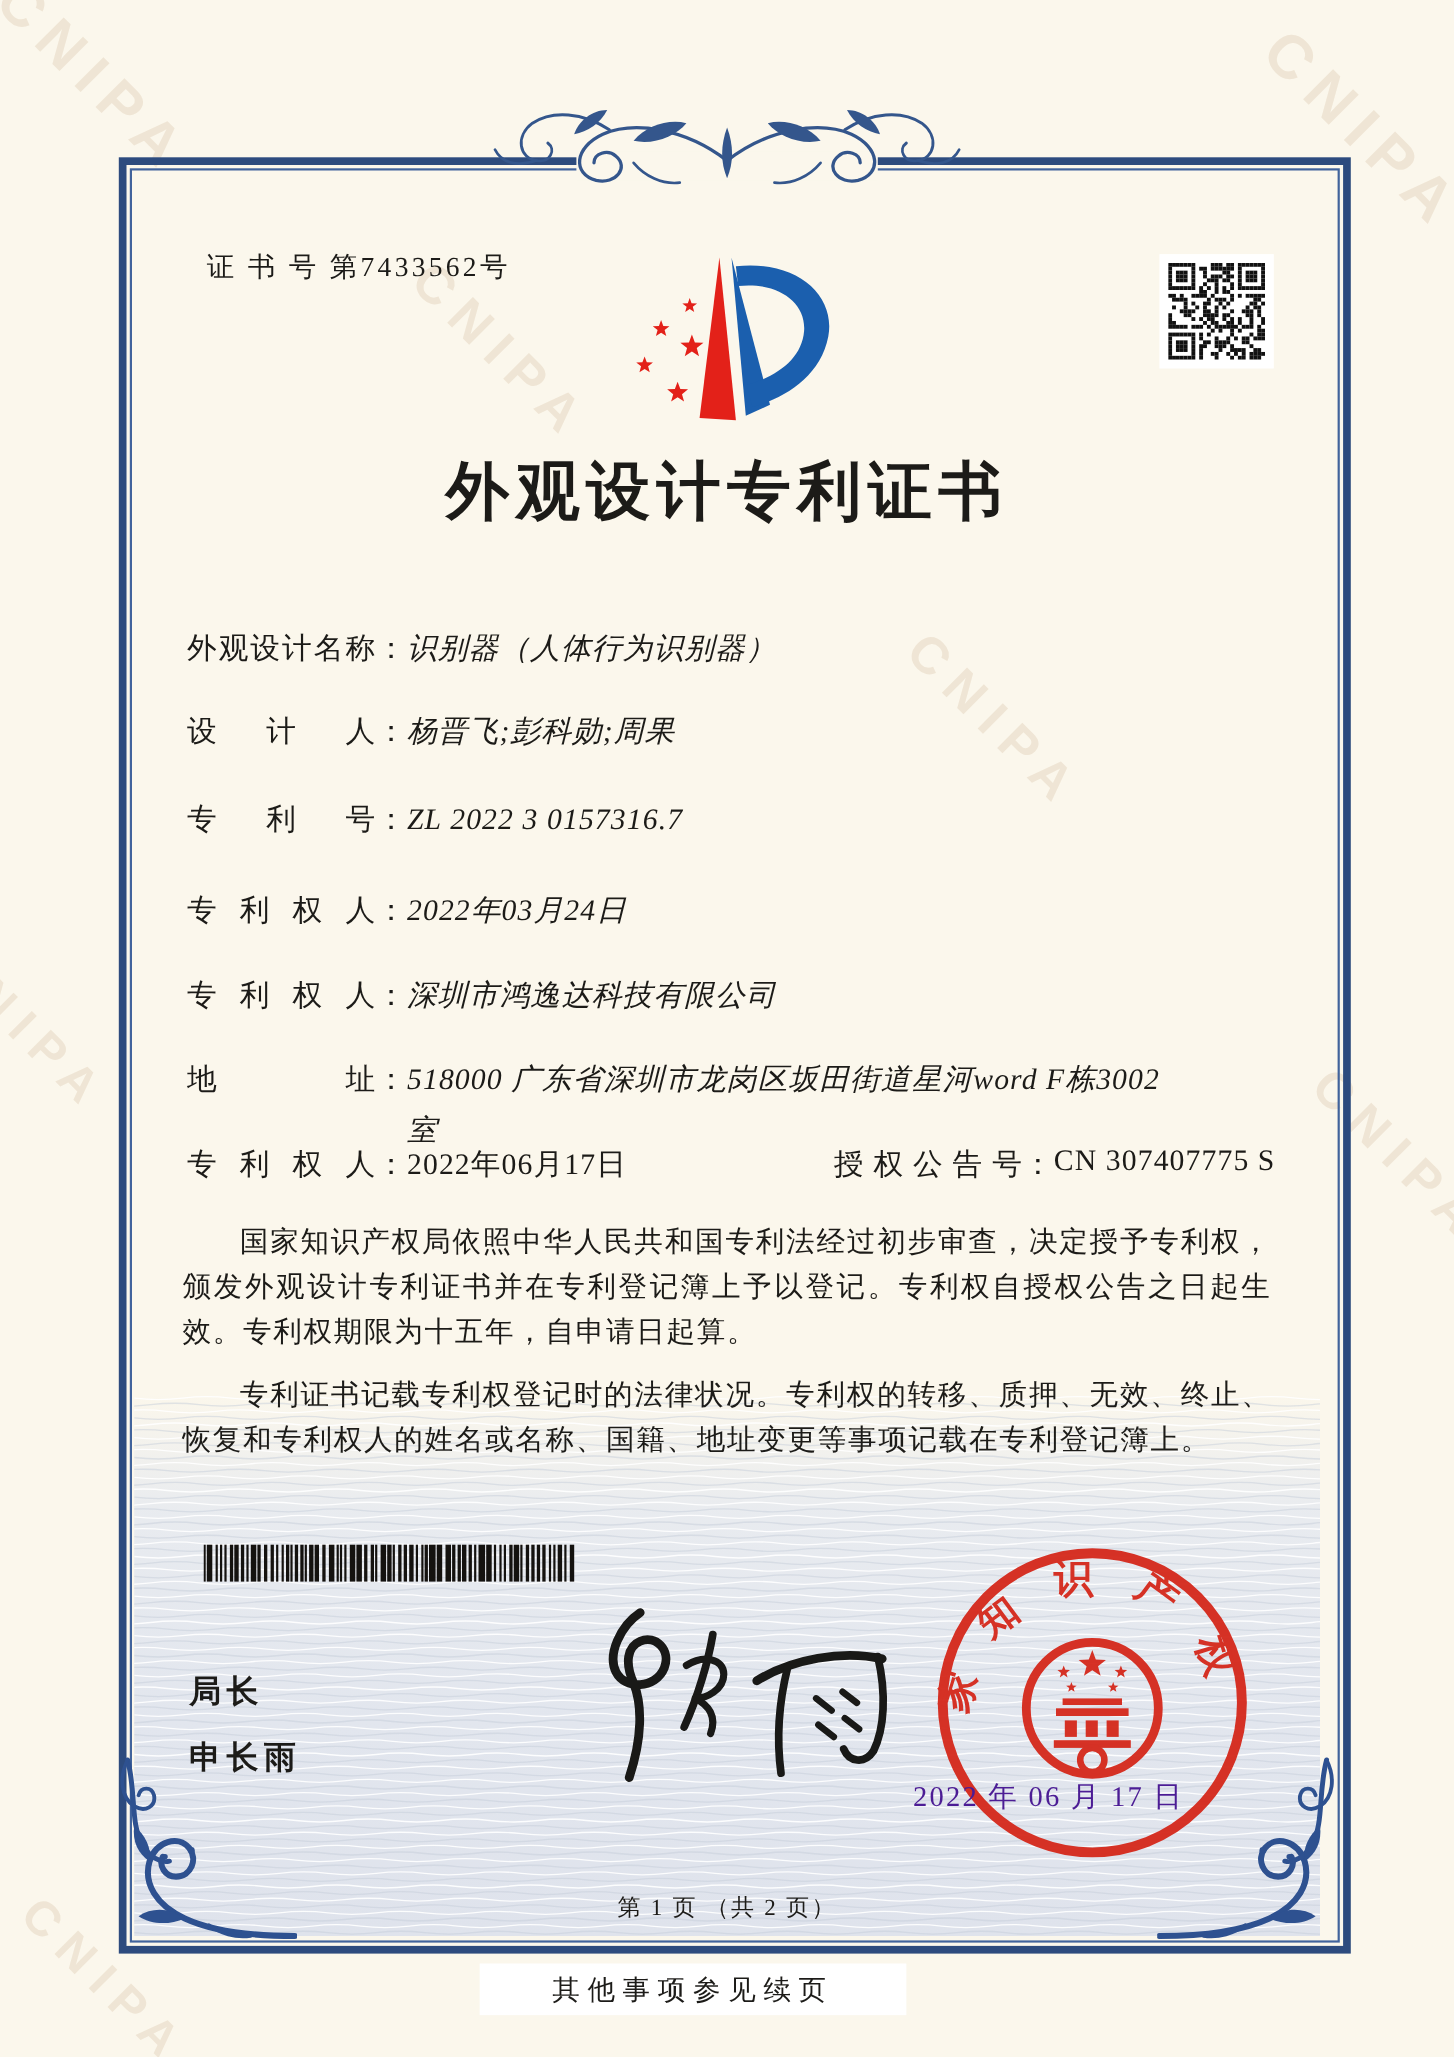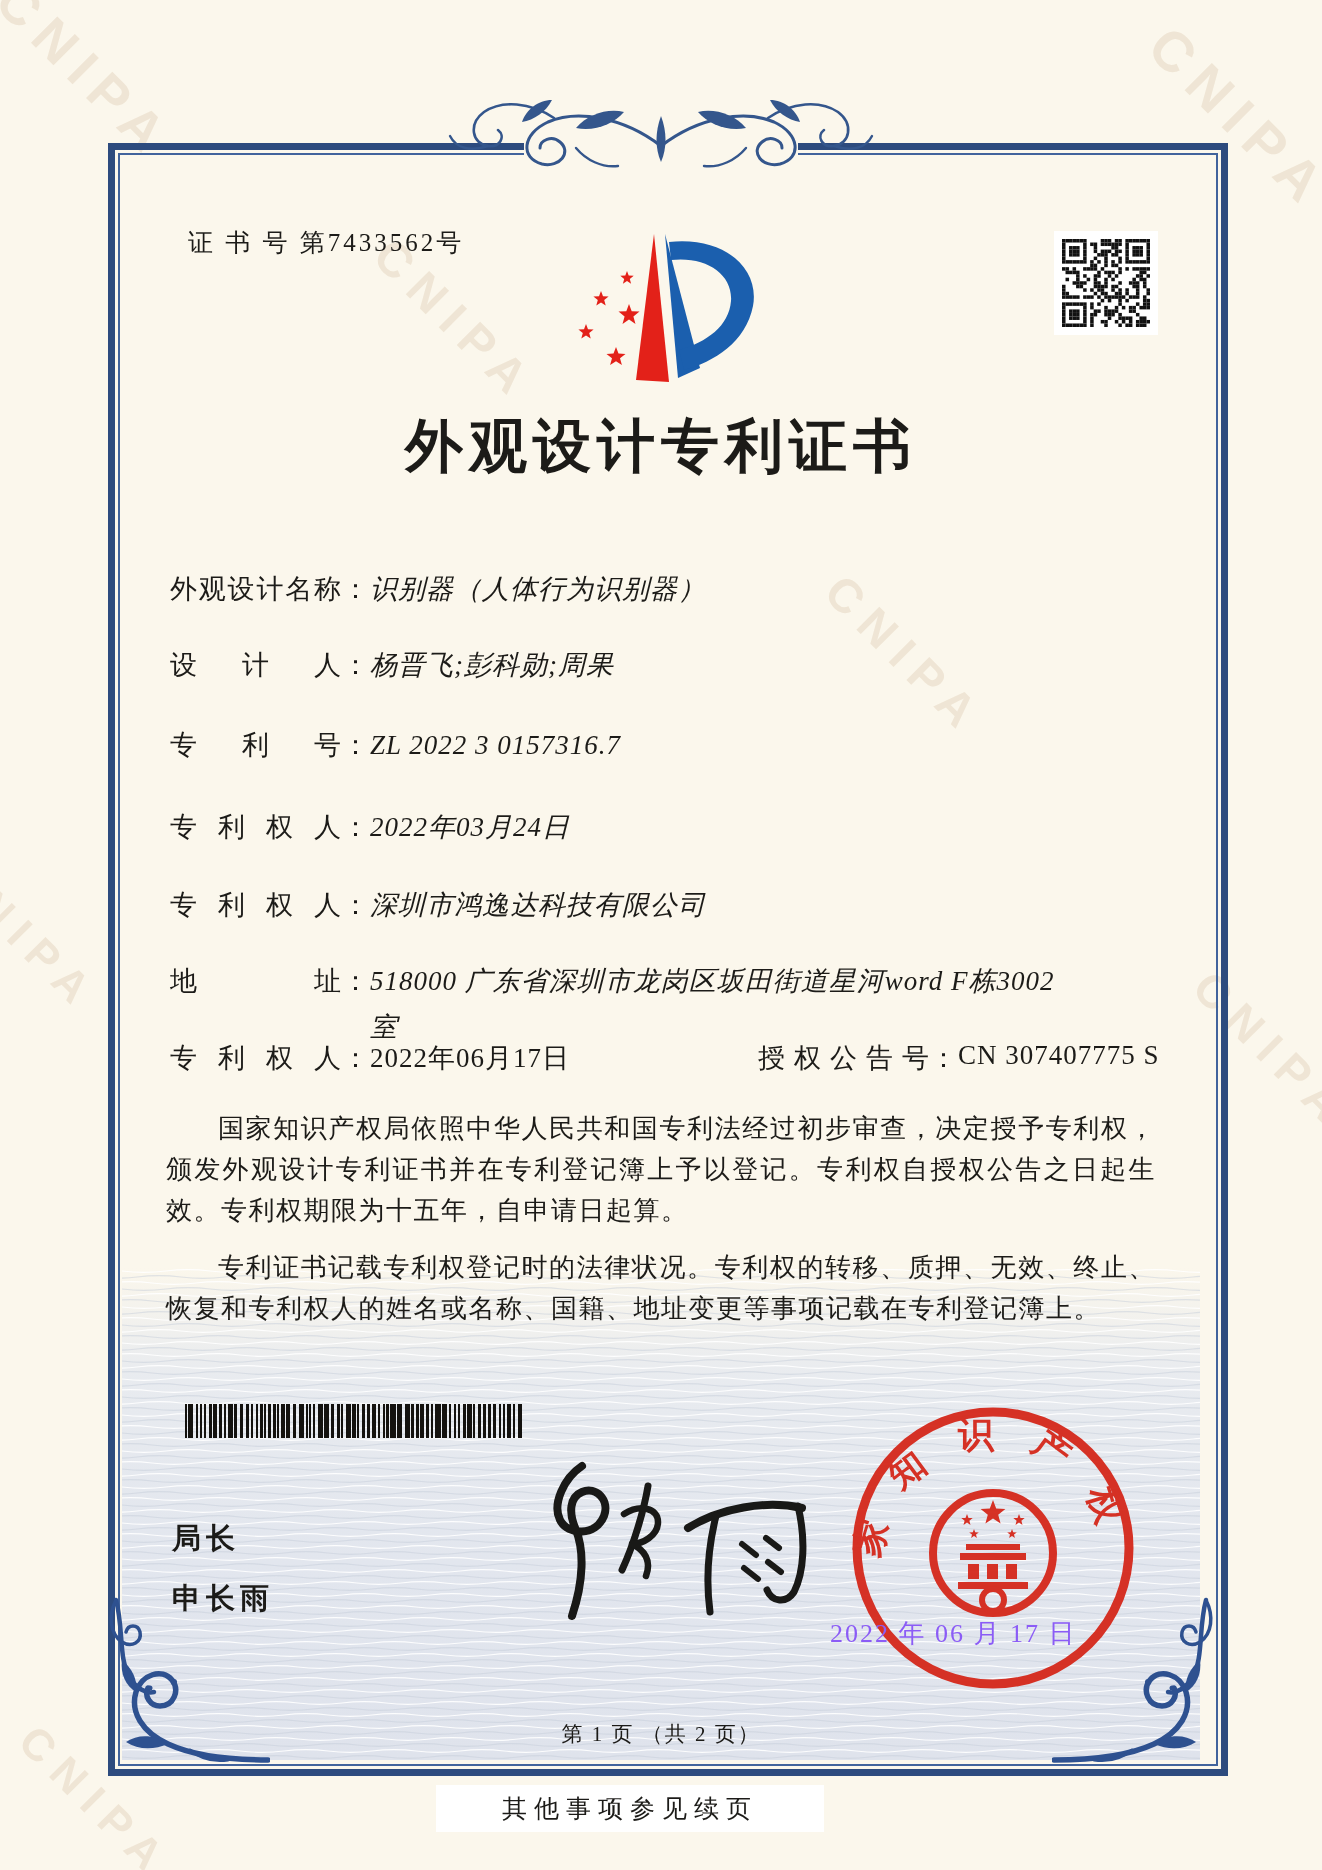--- a/index.html
+++ b/index.html
@@ -57,21 +57,21 @@
          text-align:justify;letter-spacing:1.5px;}
   .paras p{margin:16px;text-indent:2em;}
 
   .barcode{position:absolute;left:185px;top:1404px;}
 
   .officer{position:absolute;left:172px;top:1508px;font-family:"Liberation Sans","DejaVu Sans",sans-serif;
            font-weight:700;font-size:29px;letter-spacing:5px;line-height:60px;}
   .signature{position:absolute;left:520px;top:1452px;}
 
   .seal{position:absolute;left:846px;top:1401px;opacity:.95;}
-  .seal-date{position:absolute;left:830px;top:1616px;font-size:26px;letter-spacing:2px;color:#8b5cf6;}
+  .seal-date{position:absolute;left:830px;top:1616px;font-size:26px;letter-spacing:2px;color:#4c1d95;}
 
   .pageno{position:absolute;left:0;top:1720px;width:1322px;text-align:center;font-size:21px;letter-spacing:2px;}
 
   .cont-note{position:absolute;left:436px;top:1785px;width:388px;height:47px;background:#ffffff;
              display:flex;align-items:center;justify-content:center;font-size:25px;letter-spacing:7px;}
 </style>
 </head>
 <body>
 
 <div class="page">

